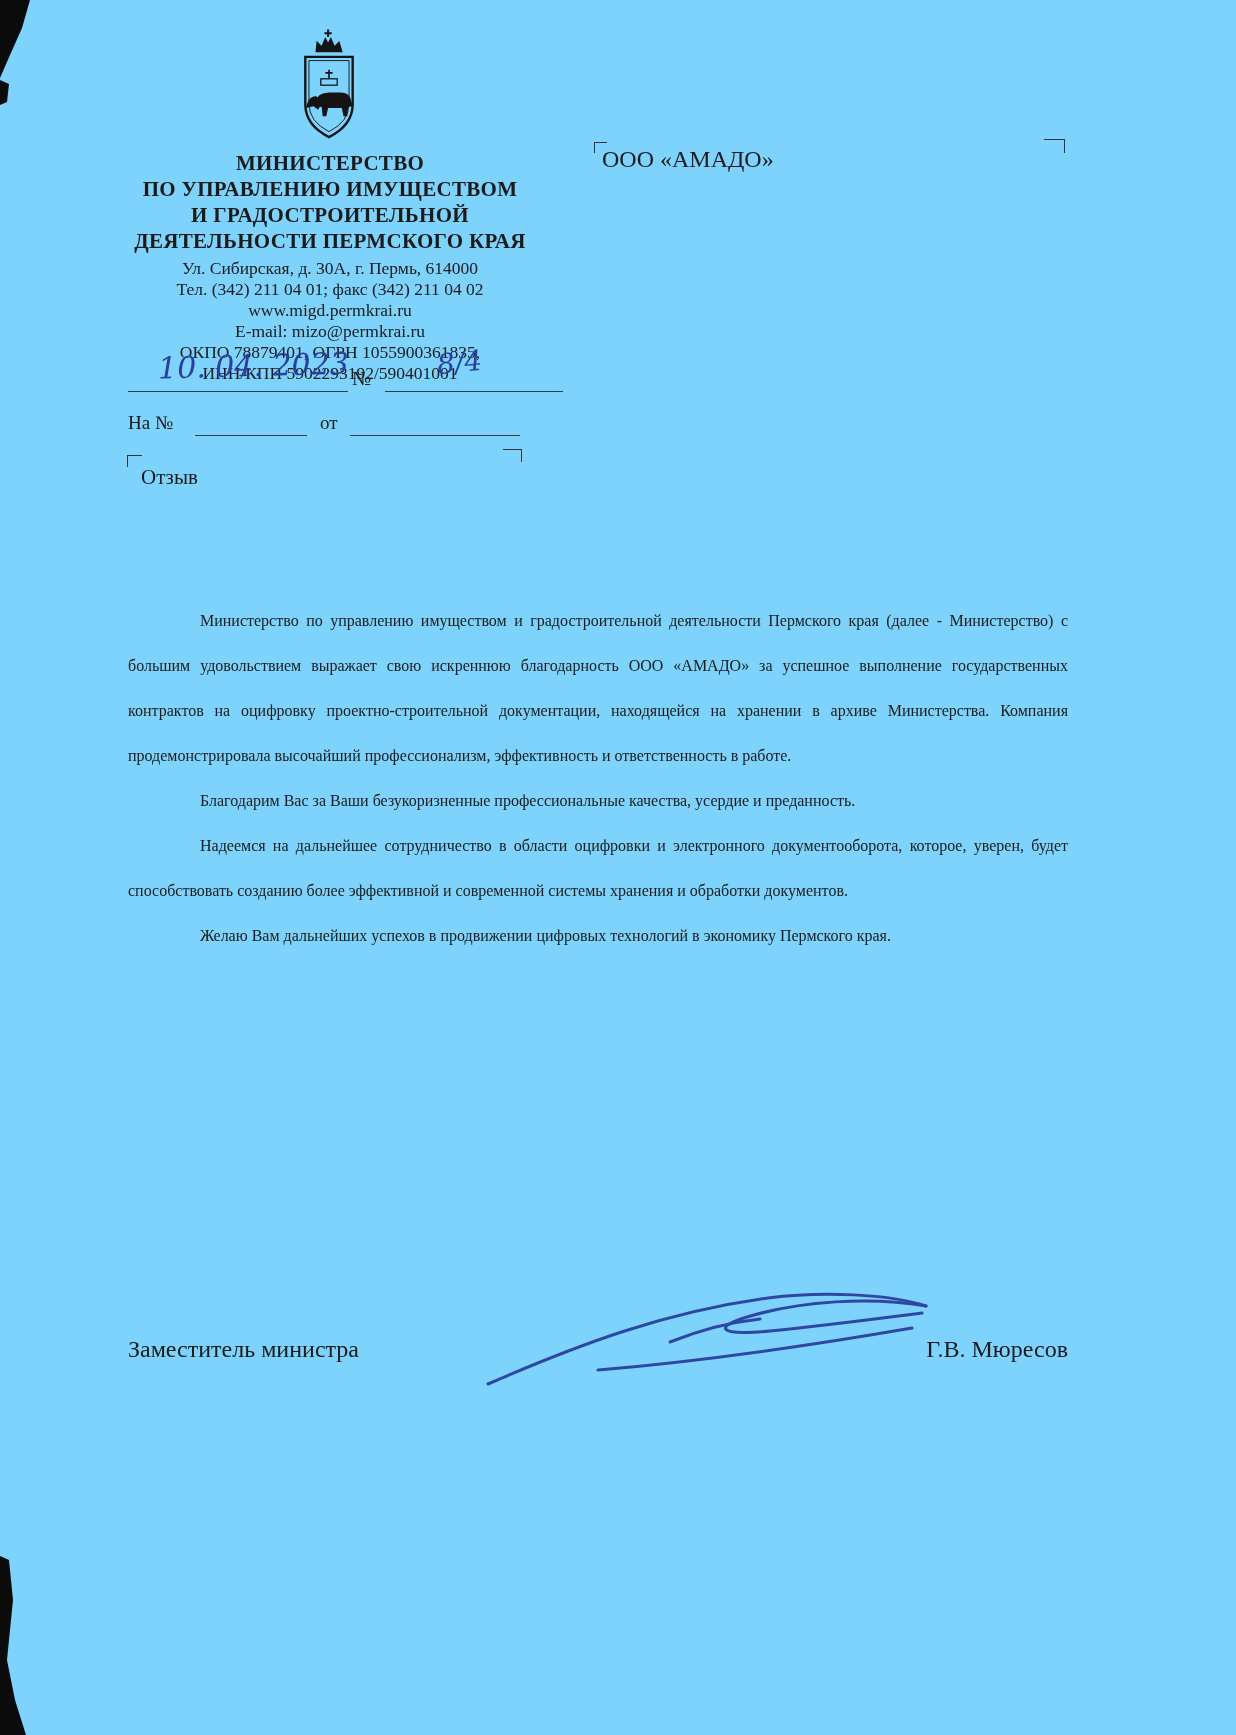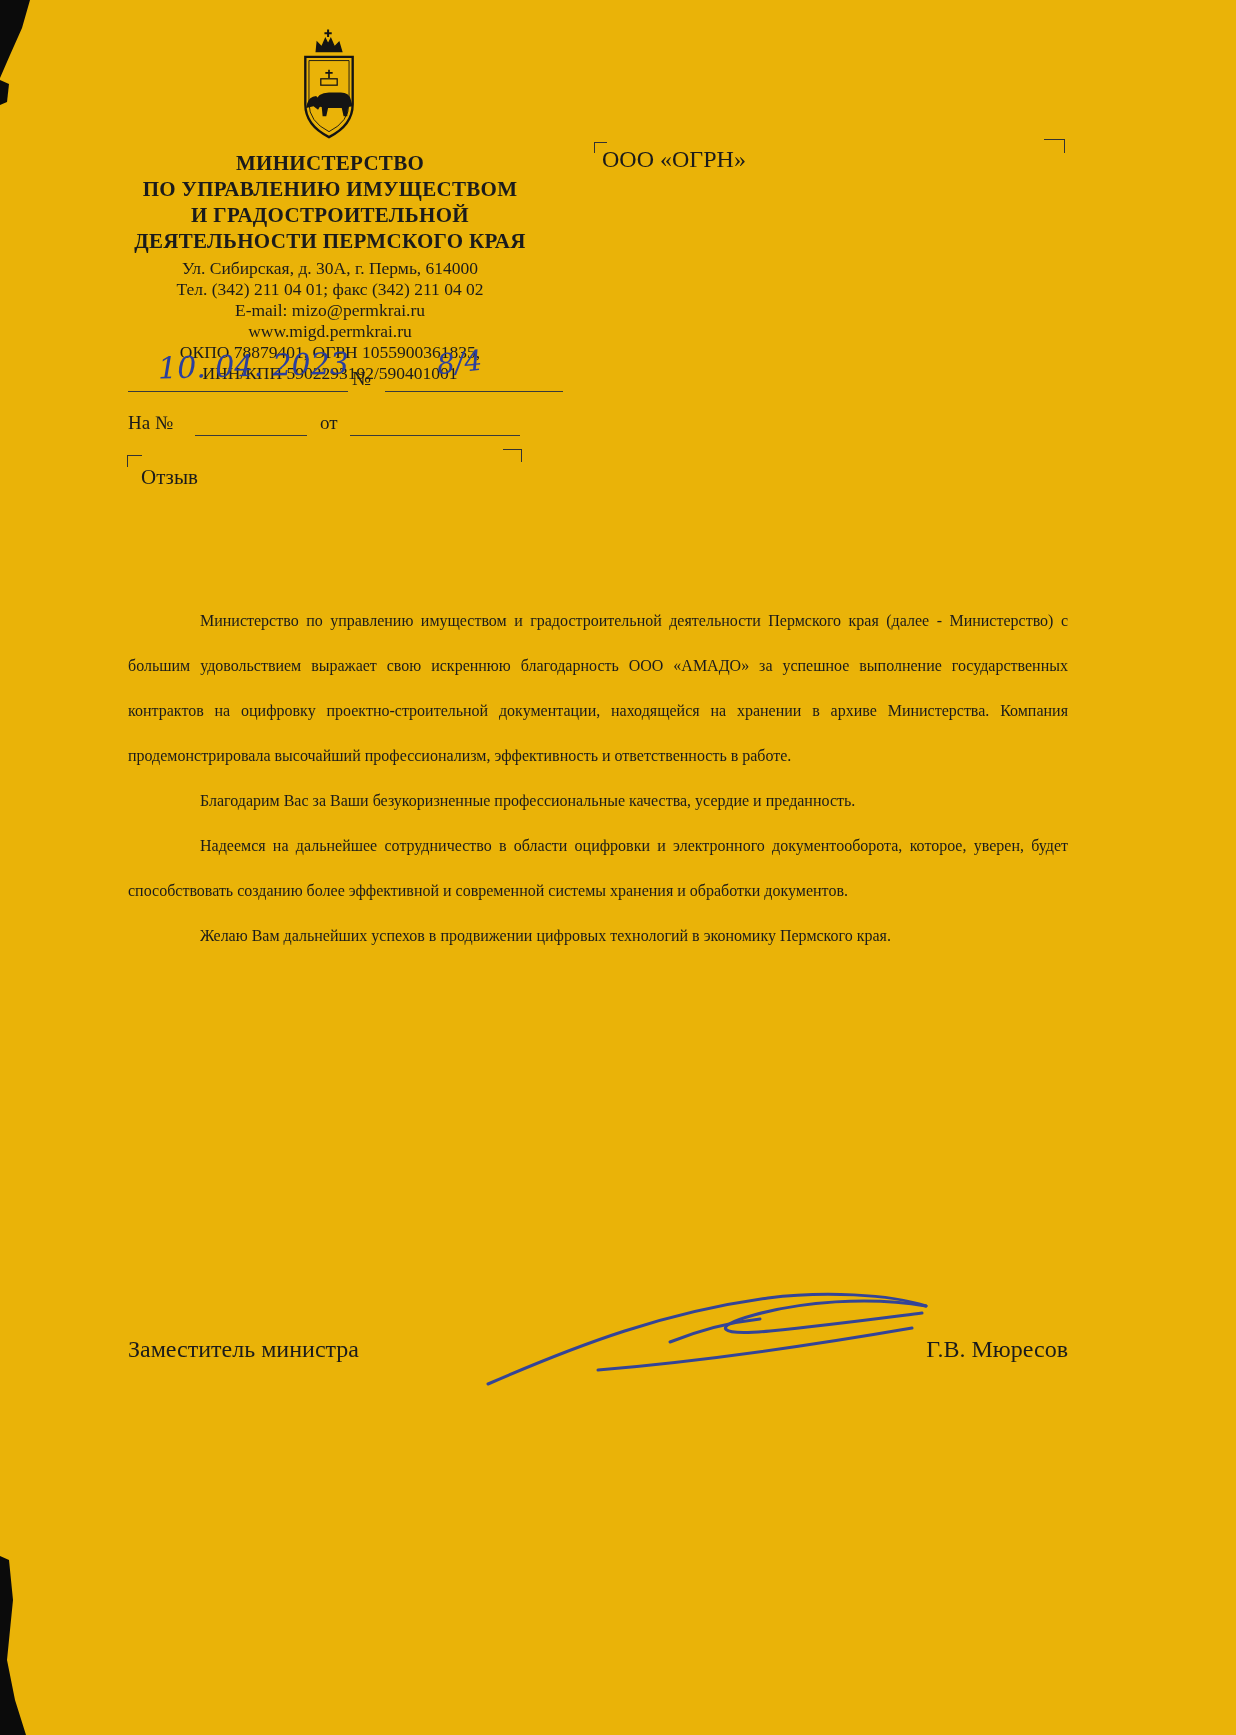--- a/index.html
+++ b/index.html
@@ -1,20 +1,20 @@
 <!DOCTYPE html>
 <html lang="ru"><head>
 <meta charset="utf-8">
 <style>
   html,body{margin:0;padding:0;background:#e8e8e8;}
   .page{
     position:relative;
     width:1236px;height:1735px;
     margin:0 auto;
-    background:#eab308;
+    background:#7dd3fc;
     overflow:hidden;
     font-family:"Liberation Serif","DejaVu Serif",serif;
     color:#1b1b1b;
   }
   
   .artifact{position:absolute;pointer-events:none;}
   
   .coat{position:absolute;left:288px;top:26px;width:82px;height:122px;}
   
   .ministry{
@@ -99,39 +99,39 @@
   <div class="ministry">
     <div>МИНИСТЕРСТВО</div>
     <div>ПО УПРАВЛЕНИЮ ИМУЩЕСТВОМ</div>
     <div>И ГРАДОСТРОИТЕЛЬНОЙ</div>
     <div>ДЕЯТЕЛЬНОСТИ ПЕРМСКОГО КРАЯ</div>
   </div>
 
   <div class="addr">
     <div>Ул. Сибирская, д. 30А, г. Пермь, 614000</div>
     <div>Тел. (342) 211 04 01; факс (342) 211 04 02</div>
+    <div>www.migd.permkrai.ru</div>
     <div>E-mail: mizo@permkrai.ru</div>
-    <div>www.migd.permkrai.ru</div>
     <div>ОКПО 78879401, ОГРН 1055900361835,</div>
     <div>ИНН/КПП 5902293192/590401001</div>
   </div>
 
   <div class="hand hand-date">10. 04. 2023</div>
   <div class="rule ul-date"></div>
   <div class="no-sign">№</div>
   <div class="hand hand-num">8/4</div>
   <div class="rule ul-num"></div>
 
   <div class="na-label">На №</div>
   <div class="rule ul-na"></div>
   <div class="ot-label">от</div>
   <div class="rule ul-ot"></div>
 
   <span class="corner tl c-recipient-l"></span>
-  <div class="recipient">ООО «ОГРН»</div>
+  <div class="recipient">ООО «АМАДО»</div>
   <span class="corner tr c-recipient-r"></span>
 
   <span class="corner tl c-subject-l"></span>
   <span class="corner tr c-subject-r"></span>
   <div class="subject">Отзыв</div>
 
   <div class="body-text">
     <p>Министерство по управлению имуществом и градостроительной деятельности Пермского края (далее - Министерство) с большим удовольствием выражает свою искреннюю благодарность ООО «АМАДО» за успешное выполнение государственных контрактов на оцифровку проектно-строительной документации, находящейся на хранении в архиве Министерства. Компания продемонстрировала высочайший профессионализм, эффективность и ответственность в работе.</p>
     <p>Благодарим Вас за Ваши безукоризненные профессиональные качества, усердие и преданность.</p>
     <p>Надеемся на дальнейшее сотрудничество в области оцифровки и электронного документооборота, которое, уверен, будет способствовать созданию более эффективной и современной системы хранения и обработки документов.</p>

